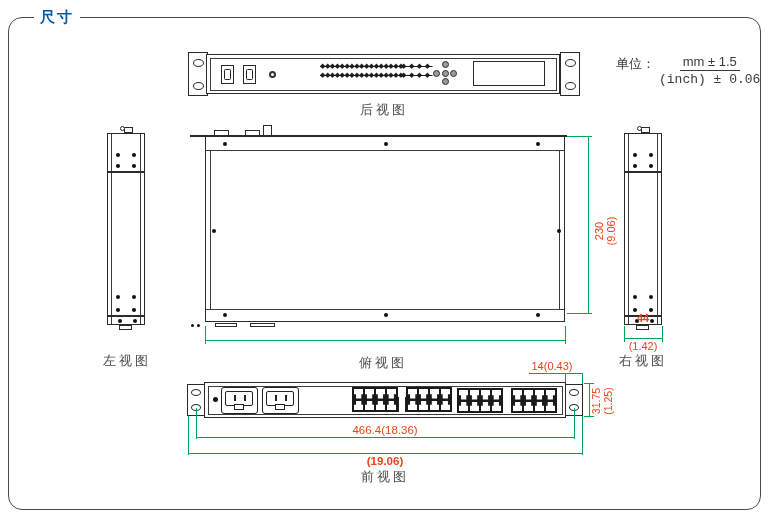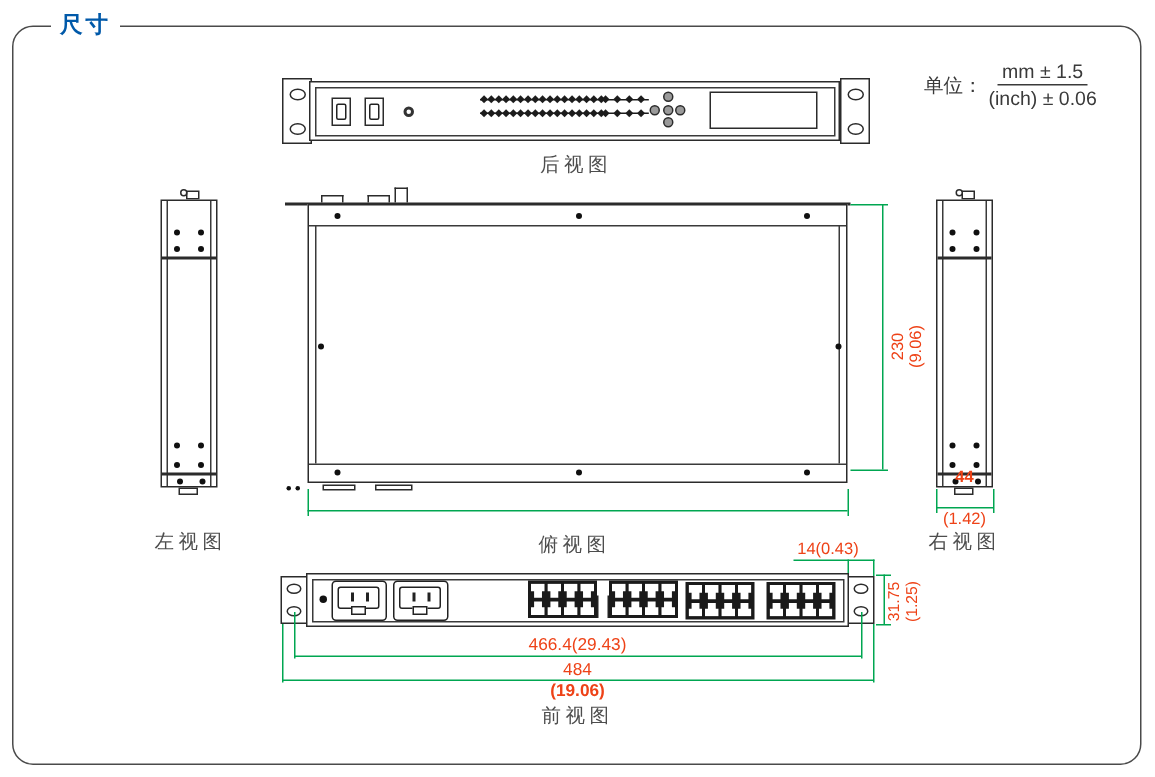--- a/index.html
+++ b/index.html
@@ -4,22 +4,22 @@
 <style>
   html,body{margin:0;padding:0;background:#fff;}
   .stage{position:relative;width:770px;height:518px;background:#fff;overflow:hidden;
          font-family:"Liberation Sans",sans-serif;color:#2b2b2b;}
   .a{position:absolute;}
   .frame{left:8px;top:17px;width:751px;height:491px;border:1.5px solid #4a4a4a;border-radius:14px;}
   .section-title{left:34px;top:8px;color:#0059A9;font-size:15px;font-weight:bold;letter-spacing:2px;
                  background:#fff;padding:0 6px;line-height:18px;}
   .unit{left:616px;top:40px;display:flex;align-items:center;gap:4px;font-size:13px;color:#3a3a3a;}
   .frac{display:inline-flex;flex-direction:column;align-items:center;line-height:15px;}
-  .frac-top{border-bottom:1.2px solid #3a3a3a;padding:0 3px 1px 3px;}
-  .frac-bot{padding-top:1px;}
+  .frac-top{border-bottom:1.2px solid #3a3a3a;padding:0 3px 1px 3px;margin-top:14px;}
+  .frac-bot{padding-top:1px;font-family:Liberation Mono, monospace;}
   .outl{border:1.5px solid #2b2b2b;box-sizing:border-box;background:#fff;}
   .thin{border:1px solid #2b2b2b;box-sizing:border-box;}
   .ln-h{height:1.5px;background:#2b2b2b;}
   .inner-rect{position:absolute;inset:2.5px;border:1px solid #3a3a3a;}
   .oval{border:1.2px solid #2b2b2b;border-radius:50%;box-sizing:border-box;}
   .screw{width:4px;height:4px;background:#101010;border-radius:50%;}
   .dot2{width:3px;height:3px;background:#101010;border-radius:50%;}
   .view-label{color:#4d4d4d;font-size:13px;letter-spacing:3px;text-align:center;white-space:nowrap;}
   .dim{color:#EE4217;font-size:11px;white-space:nowrap;text-align:center;line-height:12px;}
   .dimv{transform:rotate(-90deg);transform-origin:center;}
@@ -289,23 +289,22 @@
     <div class="a g-h" style="left:399px;top:58px;width:10px;"></div>
     <div class="a g-v" style="left:404px;top:25px;height:33px;"></div>
     <div class="a dim dimv" style="left:394px;top:31px;width:46px;font-size:10.5px;">
       <div>31.75</div>
       <div>(1.25)</div>
     </div>
 
     <div class="a g-v" style="left:11px;top:50px;height:31px;"></div>
     <div class="a g-v" style="left:389px;top:50px;height:31px;"></div>
     <div class="a g-h" style="left:11px;top:79px;width:378px;"></div>
-    <div class="a dim" style="left:11px;top:66px;width:378px;font-size:11.5px;">466.4(29.43)</div>
+    <div class="a dim" style="left:11px;top:66px;width:378px;font-size:11.5px;">466.4(18.36)</div>
 
     <div class="a g-v" style="left:3px;top:58px;height:39px;"></div>
     <div class="a g-v" style="left:397px;top:58px;height:39px;"></div>
     <div class="a g-h" style="left:3px;top:95px;width:394px;"></div>
-    <div class="a dim" style="left:3px;top:83px;width:394px;font-size:11.5px;">484</div>
     <div class="a dim" style="left:3px;top:97px;width:394px;font-size:11.5px;font-weight:bold;">(19.06)</div>
     <div class="a view-label" style="left:162px;top:110px;width:76px;">前视图</div>
   </div>
 
 </div>
 
 </body></html>

